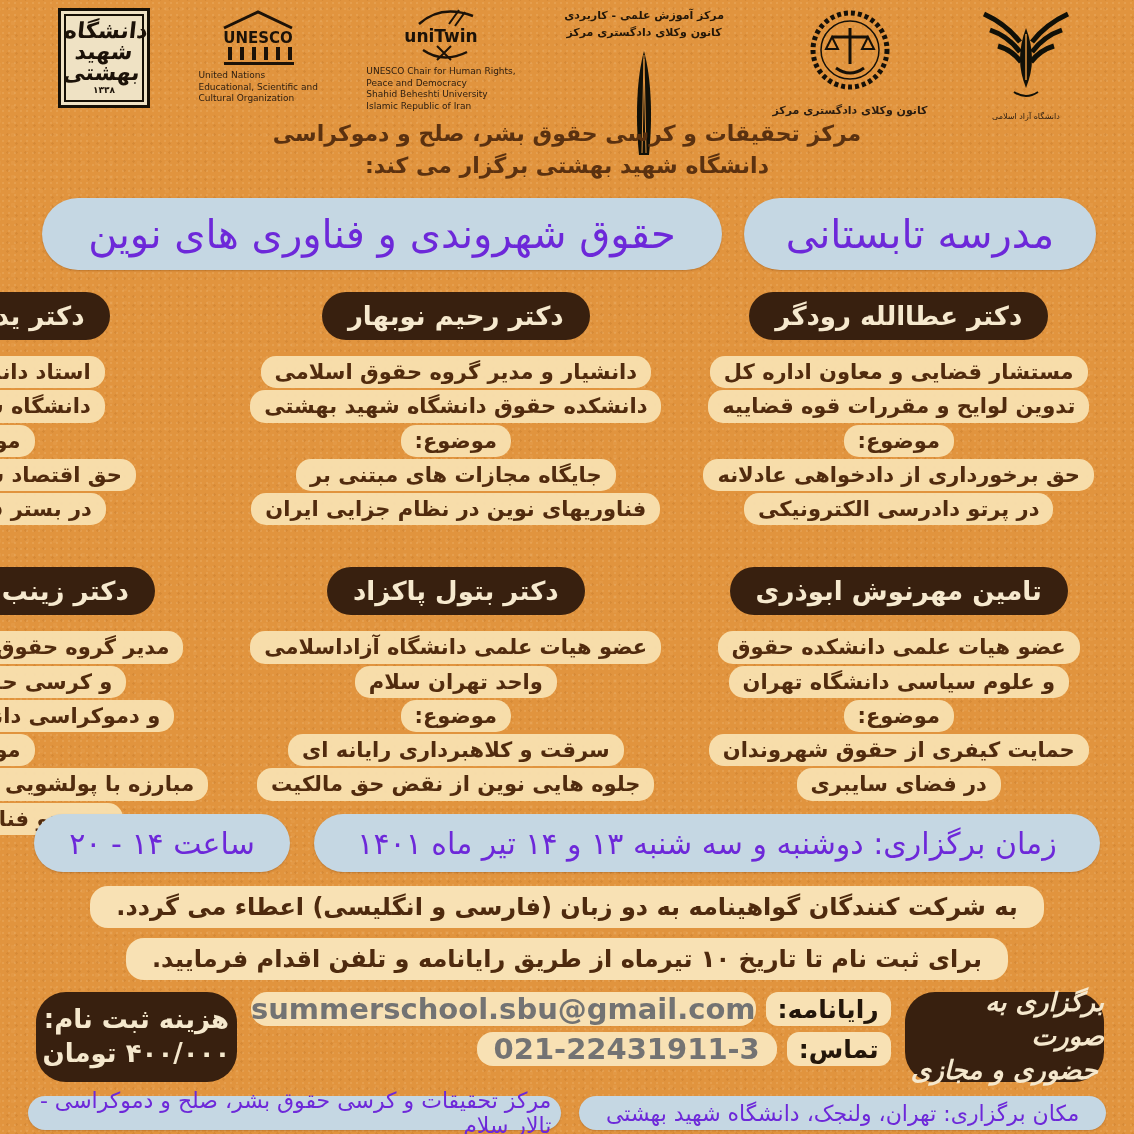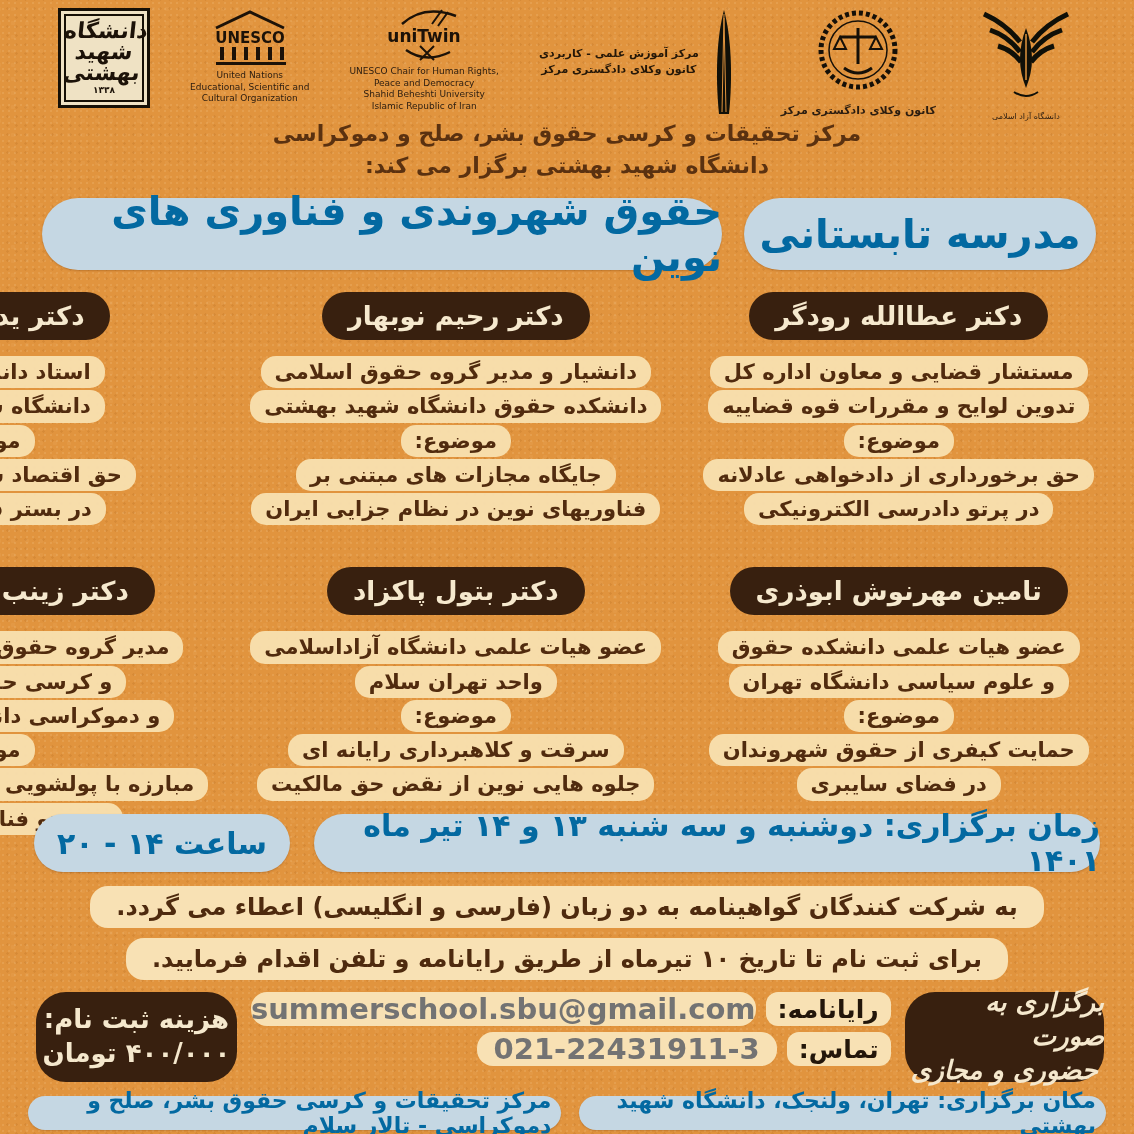--- a/index.html
+++ b/index.html
@@ -10,32 +10,32 @@
     background-image:
       radial-gradient(rgba(255,236,200,0.12) 1px, transparent 1.5px),
       radial-gradient(rgba(138,70,8,0.12) 1px, transparent 1.5px),
       radial-gradient(rgba(255,210,150,0.08) 2px, transparent 2.5px);
     background-size:6px 6px,9px 9px,14px 14px;
     background-position:0 0,3px 4px,6px 2px;
   }
   
   .logos{position:absolute;top:8px;left:58px;right:58px;height:112px;display:flex;justify-content:space-between;align-items:flex-start;}
   .logo{display:flex;flex-direction:column;align-items:center;color:#1c1208;}
-  .logo .cap{font-size:9px;line-height:1.3;text-align:center;white-space:pre-line;color:#2a1c10;margin-top:4px;}
+  .logo .cap{font-size:9px;line-height:1.3;white-space:pre-line;color:#2a1c10;margin-top:4px;}
   .sbu-box{width:92px;height:100px;background:#EFE2C4;border:3px solid #161006;padding:3px;box-sizing:border-box;}
   .sbu-in{width:100%;height:100%;border:2px solid #161006;box-sizing:border-box;display:flex;flex-direction:column;align-items:center;justify-content:center;}
   .sbu-cal{font-size:22px;font-weight:bold;line-height:0.95;text-align:center;white-space:pre-line;transform:skewX(-6deg);}
   .sbu-year{font-size:9px;font-weight:bold;margin-top:1px;}
-  .quill-wrap{display:flex;align-items:center;gap:8px;}
+  .quill-wrap{display:flex;align-items:center;gap:8px;flex-direction:column;}
   .quill-cap{font-size:11px;font-weight:bold;line-height:1.5;text-align:center;white-space:pre-line;color:#241708;}
   
   .org{position:absolute;top:118px;left:0;width:100%;text-align:center;direction:rtl;color:#5A3110;font-weight:bold;font-size:22px;line-height:1.45;}
   
   .title-row{position:absolute;top:190px;left:42px;right:38px;height:80px;display:flex;direction:rtl;gap:22px;}
-  .pill-blue{background:#C5D7E3;border-radius:36px;display:flex;align-items:center;justify-content:center;color:#0369a1;font-weight:bold;box-shadow:0 1px 2px rgba(90,40,0,0.25);margin-top:8px;}
+  .pill-blue{background:#C5D7E3;border-radius:36px;display:flex;align-items:center;justify-content:center;color:#6d28d9;font-weight:normal;box-shadow:0 1px 2px rgba(90,40,0,0.25);margin-top:8px;}
   .title-right{width:352px;font-size:40px;}
   .title-left{flex:1;font-size:40px;}
   
   .speakers{position:absolute;top:292px;left:40px;right:40px;direction:rtl;display:grid;grid-template-columns:1fr 1fr 1fr;column-gap:42px;row-gap:40px;}
   .card{display:flex;flex-direction:column;align-items:center;}
   .name-pill{background:#38200F;color:#F6E9CE;border-radius:34px;padding:9px 26px;font-size:26px;font-weight:bold;white-space:nowrap;}
   .card-body{margin-top:16px;display:flex;flex-direction:column;align-items:center;}
   .line{display:inline-block;background:rgba(248,224,176,0.95);color:#512B0E;font-weight:bold;font-size:21px;line-height:1.25;border-radius:15px;padding:3px 14px;margin-bottom:2px;white-space:nowrap;}
   
   .sched{position:absolute;top:806px;left:34px;right:34px;height:66px;display:flex;direction:rtl;gap:24px;}

